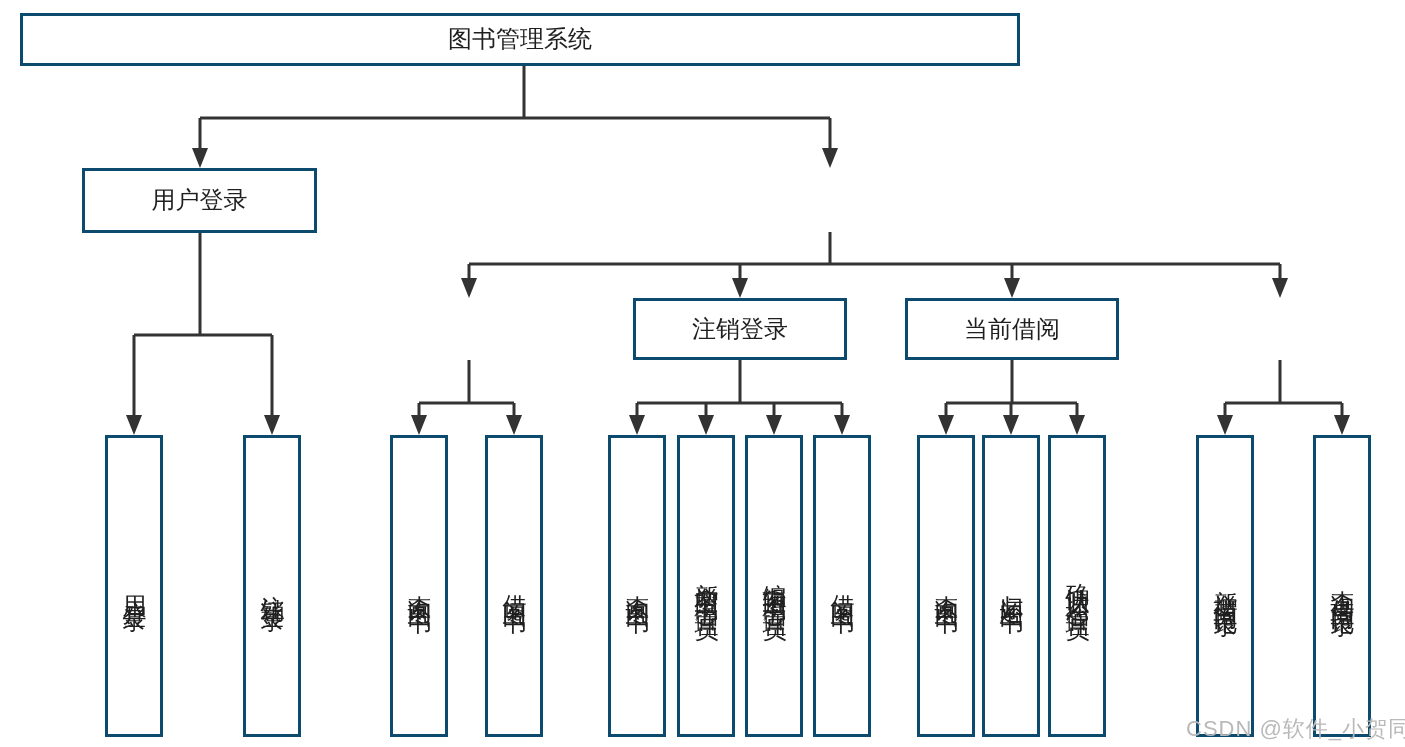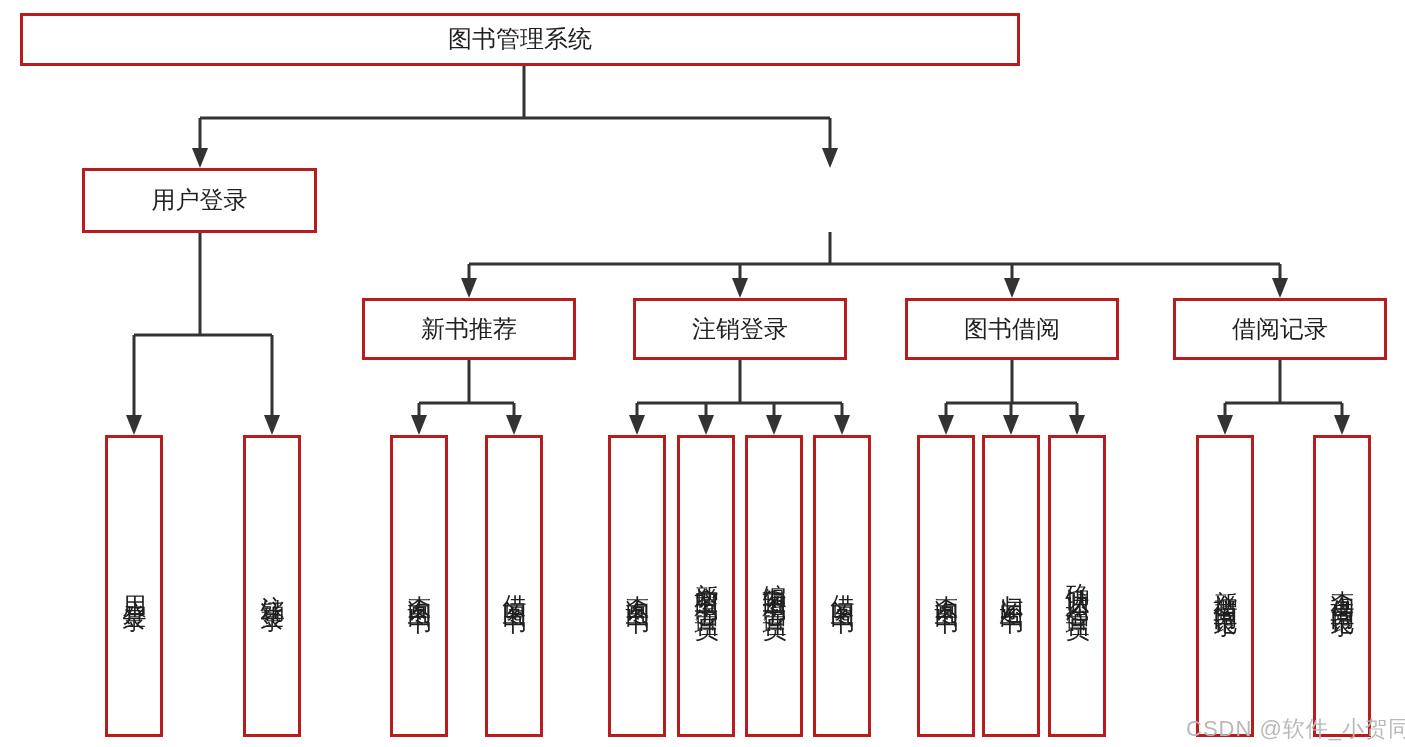--- a/index.html
+++ b/index.html
@@ -9,21 +9,21 @@
     background:#ffffff;
     font-family:"Liberation Sans","DejaVu Sans",sans-serif;
     overflow:hidden;
   }
   #connectors{position:absolute;left:0;top:0;width:1405px;height:747px;}
   #connectors path{stroke:#333333;stroke-width:3;fill:none;}
   #connectors polygon{fill:#333333;stroke:none;}
   .box{
     position:absolute;
     background:#ffffff;
-    border:3px solid #b91c1c;
+    border:3px solid #0c4a6e;
     box-sizing:border-box;
     display:flex;align-items:center;justify-content:center;
     color:#1f1f1f;
     font-size:24px;
     line-height:1.2;
     white-space:nowrap;
   }
   .root-box{left:20px;top:13px;width:1000px;height:53px;}
   .l2-box{top:168px;height:65px;}
   .l3-box{top:298px;height:62px;width:214px;}
@@ -100,31 +100,25 @@
   </svg>
 
   <div class="box root-box">
     <span>图书管理系统</span>
   </div>
 
   <div class="box l2-box" style="left:82px;width:235px;">
     <span>用户登录</span>
   </div>
 
-  <div class="box l3-box" style="left:362px;">
-    <span>新书推荐</span>
-  </div>
   <div class="box l3-box" style="left:633px;">
     <span>注销登录</span>
   </div>
   <div class="box l3-box" style="left:905px;">
-    <span>图书借阅</span>
-  </div>
-  <div class="box l3-box" style="left:1173px;">
-    <span>借阅记录</span>
+    <span>当前借阅</span>
   </div>
 
   <div class="box leaf" style="left:105px;">
     <span class="vtext">用户登录</span>
   </div>
   <div class="box leaf" style="left:243px;">
     <span class="vtext">注销登录</span>
   </div>
 
   <div class="box leaf" style="left:390px;">

